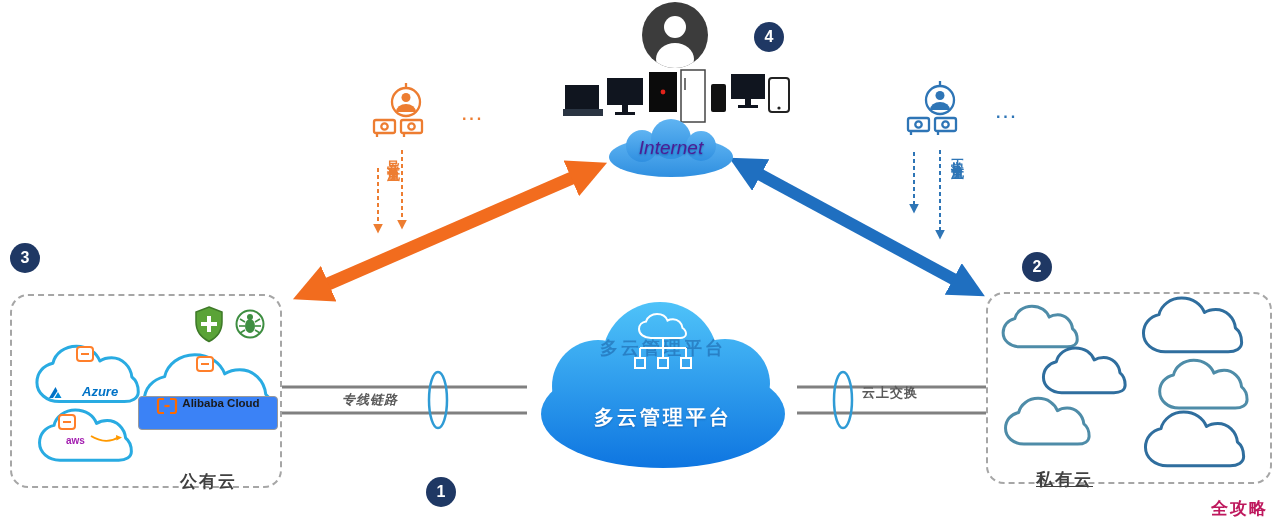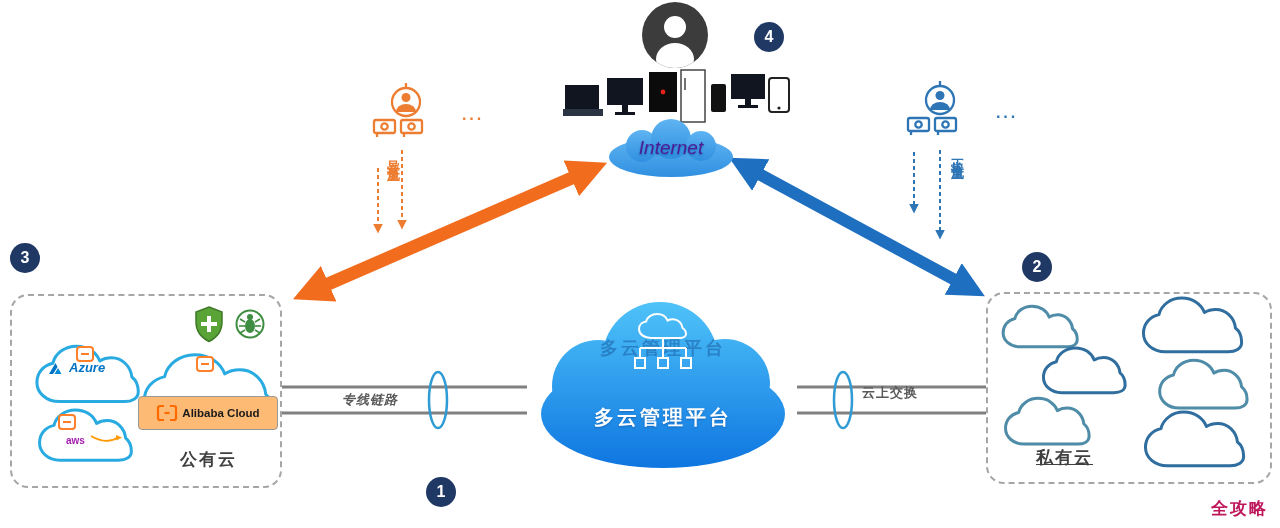--- a/index.html
+++ b/index.html
@@ -16,21 +16,21 @@
     background:#1F3864;color:#fff;font-weight:bold;font-size:16px;
     display:flex;align-items:center;justify-content:center;z-index:6;
   }
 
   
   .zone{
     position:absolute;border:2px dashed #A6A6A6;border-radius:18px;
     background:#fff0;z-index:2;
   }
   .zone-title{
-    position:absolute;font-size:17px;font-weight:bold;color:#404040;letter-spacing:2px;
+    position:absolute;font-size:17px;font-weight:bold;color:#404040;letter-spacing:2px;margin-top:22px;
   }
 
   
   .vtext{
     position:absolute;writing-mode:vertical-rl;text-orientation:upright;
     font-size:13px;font-weight:bold;letter-spacing:3px;z-index:3;
   }
   .vtext.orange{color:#ED7D31;}
   .vtext.blue{color:#2E75B6;}
 
@@ -57,25 +57,25 @@
     position:absolute;left:0;top:0;width:100%;height:100%;display:flex;align-items:center;justify-content:center;
     color:#4c1d95;font-weight:normal;font-style:italic;font-size:19px;text-shadow:0 1px 2px rgba(0,50,120,.5);
   }
 
   .devices{position:absolute;left:563px;top:60px;width:228px;height:97px;background:#fff;z-index:2;}
   .avatar{position:absolute;left:642px;top:2px;z-index:5;}
 
   
   .provider{position:absolute;}
   .provider .cloud-svg{position:absolute;left:0;top:0;}
-  .azure-logo{position:absolute;left:20px;top:16px;display:flex;align-items:center;gap:6px;}
+  .azure-logo{position:absolute;left:20px;top:40px;display:flex;align-items:center;gap:19px;}
   .azure-logo span{font-size:13px;font-weight:bold;font-style:italic;color:#0072C6;}
   .ali-box{
-    position:absolute;left:6px;bottom:4px;width:138px;height:32px;background:#fdba74;
-    border:1px solid #9a9a9a;border-radius:4px;display:flex;align-items:center;justify-content:center;gap:4px;
+    position:absolute;left:6px;bottom:4px;width:138px;height:32px;background:#3b82f6;
+    border:1px solid #9a9a9a;border-radius:4px;display:flex;align-items:flex-start;justify-content:center;gap:4px;
   }
   .ali-box span{font-size:11.5px;font-weight:bold;color:#1a1a1a;}
   .aws-logo{position:absolute;left:32px;top:22px;text-align:center;}
   .aws-logo span{font-size:10px;font-weight:bold;color:#a21caf;line-height:12px;}
 
   .link-label{
     position:absolute;font-size:13px;font-weight:bold;color:#595959;z-index:2;letter-spacing:1px;
   }
 
   .watermark{

